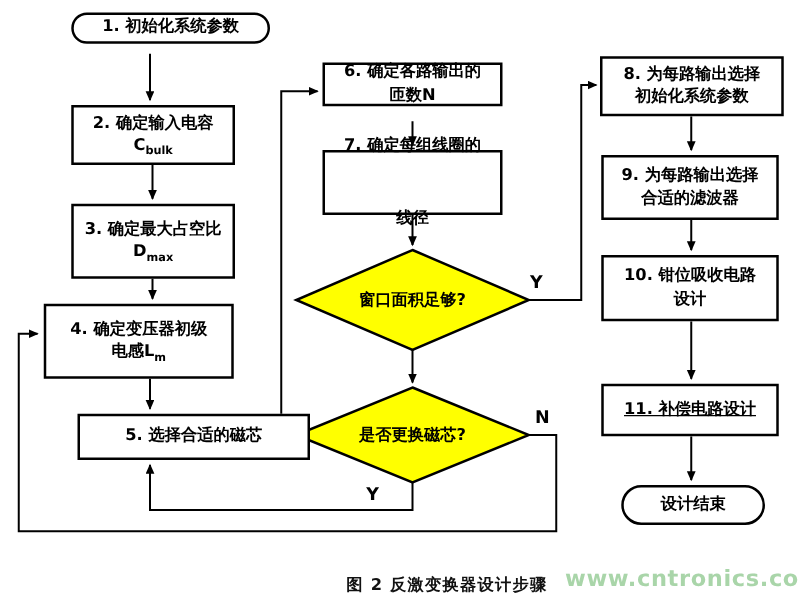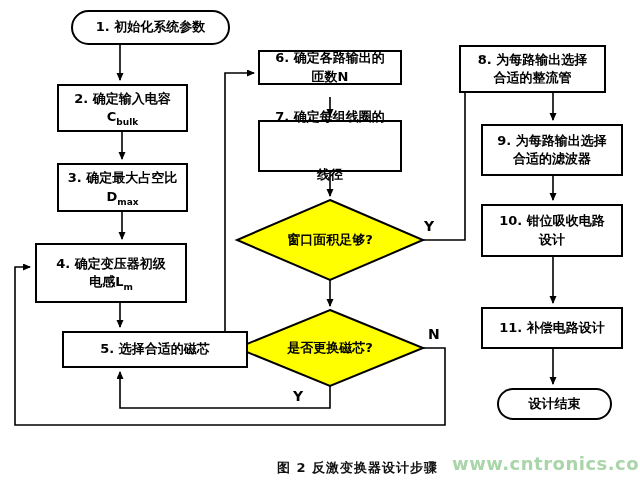--- a/index.html
+++ b/index.html
@@ -53,30 +53,30 @@
 
     <line x1="553" y1="93" x2="553" y2="120" stroke="#000" stroke-width="1.6" marker-end="url(#arrow)"></line>
     <line x1="553" y1="176" x2="553" y2="200" stroke="#000" stroke-width="1.6" marker-end="url(#arrow)"></line>
     <line x1="553" y1="257" x2="553" y2="303" stroke="#000" stroke-width="1.6" marker-end="url(#arrow)"></line>
     <line x1="553" y1="349" x2="553" y2="384" stroke="#000" stroke-width="1.6" marker-end="url(#arrow)"></line>
 
     <polygon points="330,200 423,240 330,280 237,240" fill="#ffff00" stroke="#000000" stroke-width="2"></polygon>
     <polygon points="330,310 423,348 330,386 237,348" fill="#ffff00" stroke="#000000" stroke-width="2"></polygon>
   </svg>
 
-  <div class="node oval" style="left:71px; top:10px; width:159px; height:35px;">
+  <div class="node oval" style="left:57px; top:10px; width:159px; height:25px;">
     <span>1. 初始化系统参数</span>
   </div>
 
   <div class="node" style="left:57px; top:84px; width:131px; height:48px;">
     <span>2. 确定输入电容</span>
     <span><span>C</span><sub>bulk</sub></span>
   </div>
 
-  <div class="node" style="left:57px; top:163px; width:131px; height:49px;">
+  <div class="node" style="left:57px; top:163px; width:131px; height:60px;">
     <span>3. 确定最大占空比</span>
     <span><span>D</span><sub>max</sub></span>
   </div>
 
   <div class="node" style="left:35px; top:243px; width:152px; height:60px;">
     <span>4. 确定变压器初级</span>
     <span><span>电感</span><span>L</span><sub>m</sub></span>
   </div>
 
   <div class="node" style="left:48px; top:331px; width:186px; height:37px;margin-left:14px;">
@@ -89,36 +89,36 @@
   </div>
 
   <div class="node" style="left:258px; top:120px; width:144px; height:52px;gap:40px;">
     <span>7. 确定每组线圈的</span>
     <span>线径</span>
   </div>
 
   <div class="diamond-label" style="left:245px; top:228px; width:170px; height:24px;">窗口面积足够?</div>
   <div class="diamond-label" style="left:245px; top:336px; width:170px; height:24px;">是否更换磁芯?</div>
 
-  <div class="node" style="left:459px; top:45px; width:147px; height:48px;align-items:center;">
+  <div class="node" style="left:480px; top:45px; width:147px; height:48px;align-items:center;">
     <span>8. 为每路输出选择</span>
-    <span>合适的整流管</span>
+    <span>初始化系统参数</span>
   </div>
 
   <div class="node" style="left:481px; top:124px; width:142px; height:52px;">
     <span>9. 为每路输出选择</span>
     <span>合适的滤波器</span>
   </div>
 
   <div class="node" style="left:481px; top:204px; width:142px; height:53px;">
     <span>10. 钳位吸收电路</span>
     <span>设计</span>
   </div>
 
-  <div class="node" style="left:481px; top:307px; width:142px; height:42px;">
+  <div class="node" style="left:481px; top:307px; width:142px; height:42px;text-decoration:underline;">
     <span>11. 补偿电路设计</span>
   </div>
 
   <div class="node oval" style="left:497px; top:388px; width:115px; height:32px;">
     <span>设计结束</span>
   </div>
 
   <div class="branch-label" style="left:424px; top:218px;">Y</div>
   <div class="branch-label" style="left:428px; top:326px;">N</div>
   <div class="branch-label" style="left:293px; top:388px;">Y</div>

